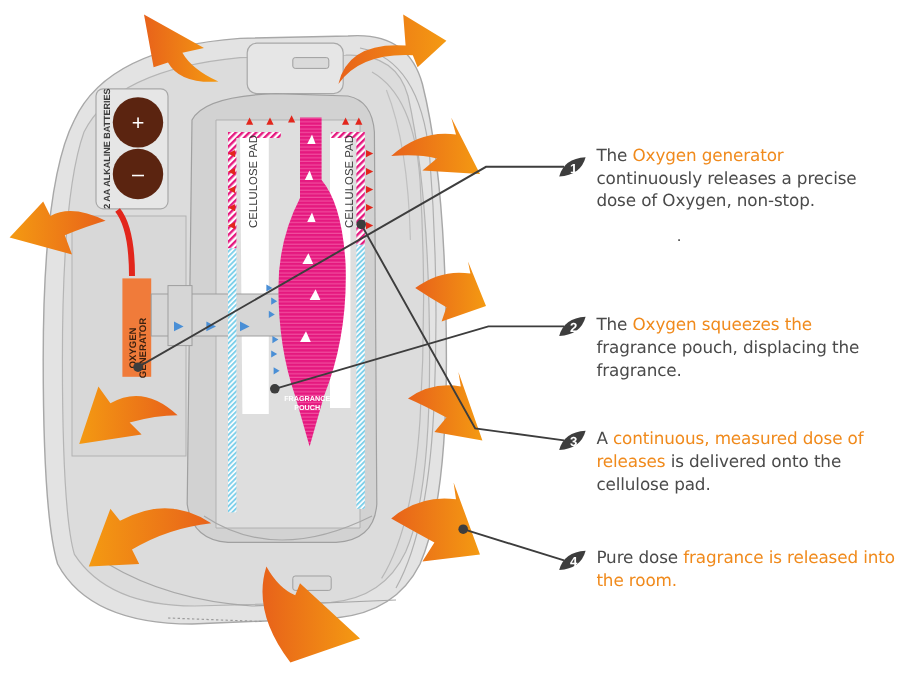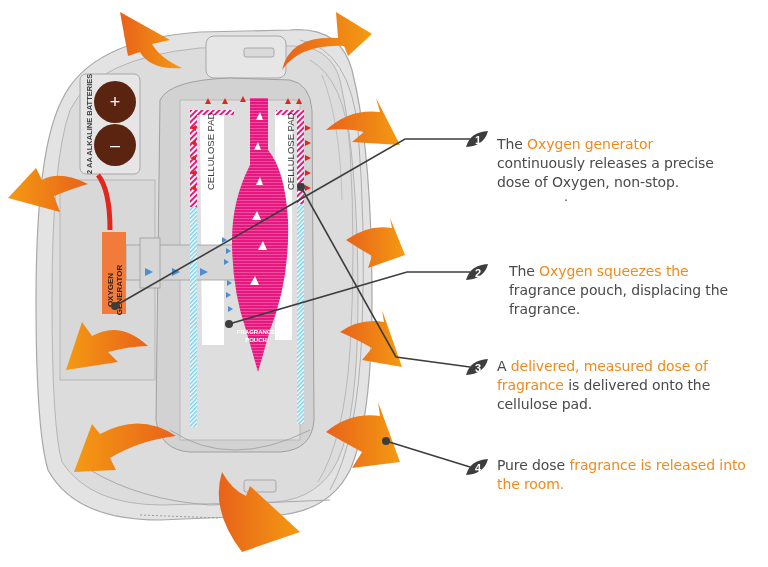--- a/index.html
+++ b/index.html
@@ -183,28 +183,28 @@
       <path d="M466 375 Q470 360 488 359 Q484 374 466 375 Z" fill="#3d3d3d"></path>
       <text x="478" y="372" fill="#ffffff" font-size="11" font-weight="bold" text-anchor="middle">3</text>
     </g>
     <g>
       <path d="M466 475 Q470 460 488 459 Q484 474 466 475 Z" fill="#3d3d3d"></path>
       <text x="478" y="472" fill="#ffffff" font-size="11" font-weight="bold" text-anchor="middle">4</text>
     </g>
   </g>
 </svg>
 
-<div class="step" style="top:135px;width:240px;">
+<div class="step" style="top:121px;width:240px;">
   <span>The </span><span class="hl">Oxygen generator</span><span> continuously releases a precise dose of Oxygen, non-stop.</span>
 </div>
 <div class="dot-note" style="left:564px;top:188px;">.</div>
 
-<div class="step" style="top:262px;width:240px;margin-left:12px;">
+<div class="step" style="top:262px;width:240px;">
   <span>The </span><span class="hl">Oxygen squeezes the</span><span> fragrance pouch, displacing the fragrance.</span>
 </div>
 
 <div class="step" style="top:357px;width:240px;">
-  <span>A </span><span class="hl">delivered, measured dose of fragrance</span><span> is delivered onto the cellulose pad.</span>
+  <span>A </span><span class="hl">continuous, measured dose of releases</span><span> is delivered onto the cellulose pad.</span>
 </div>
 
 <div class="step" style="top:456px;width:250px;">
   <span>Pure dose </span><span class="hl">fragrance is released into the room.</span>
 </div>
 
 </body></html>

